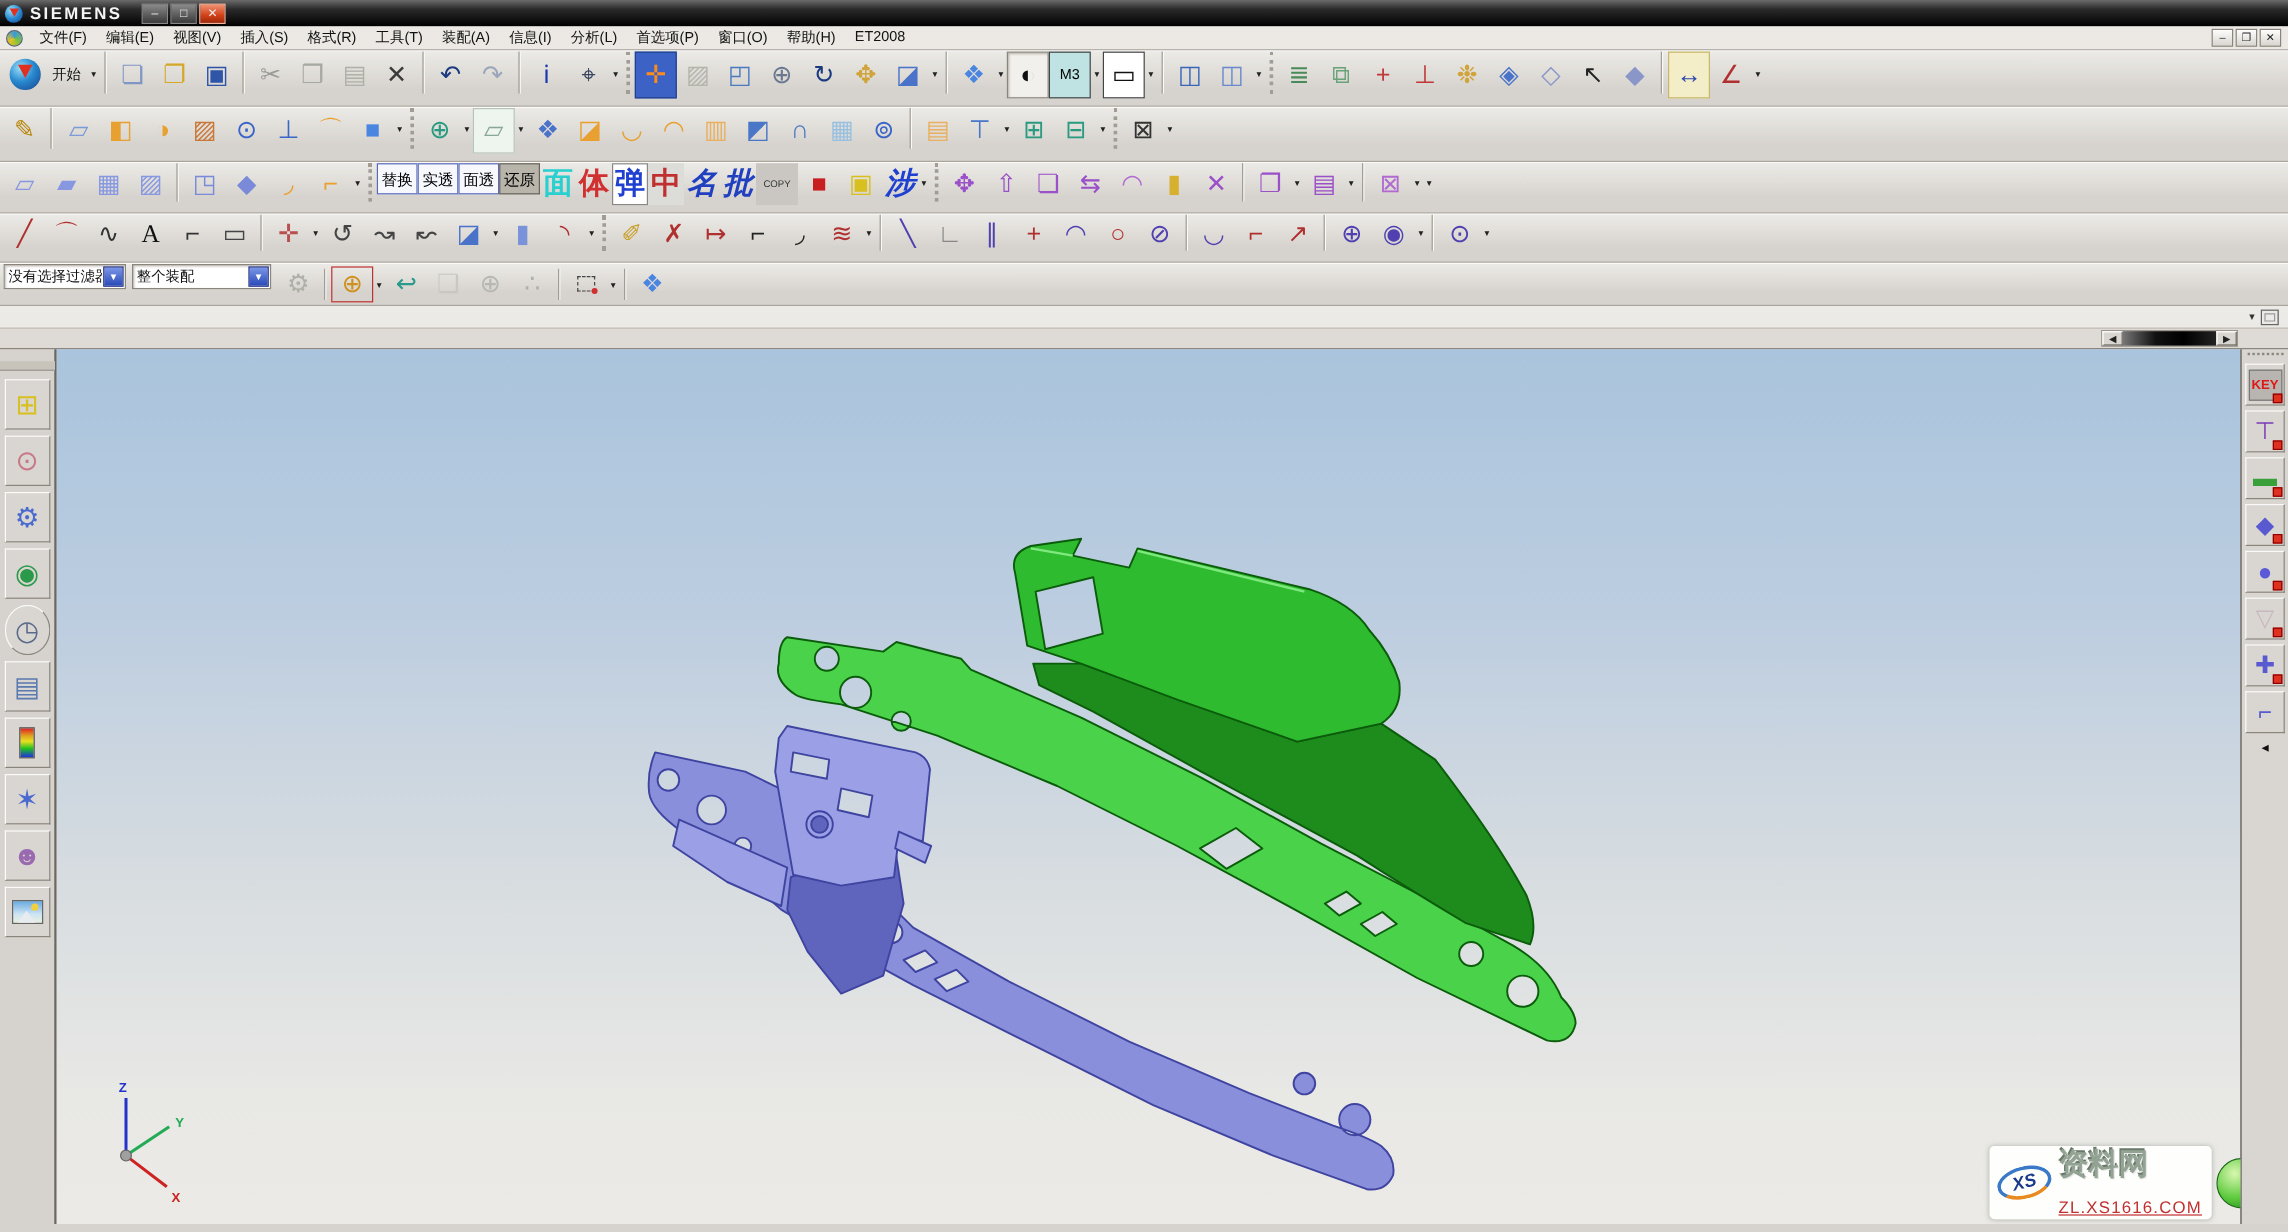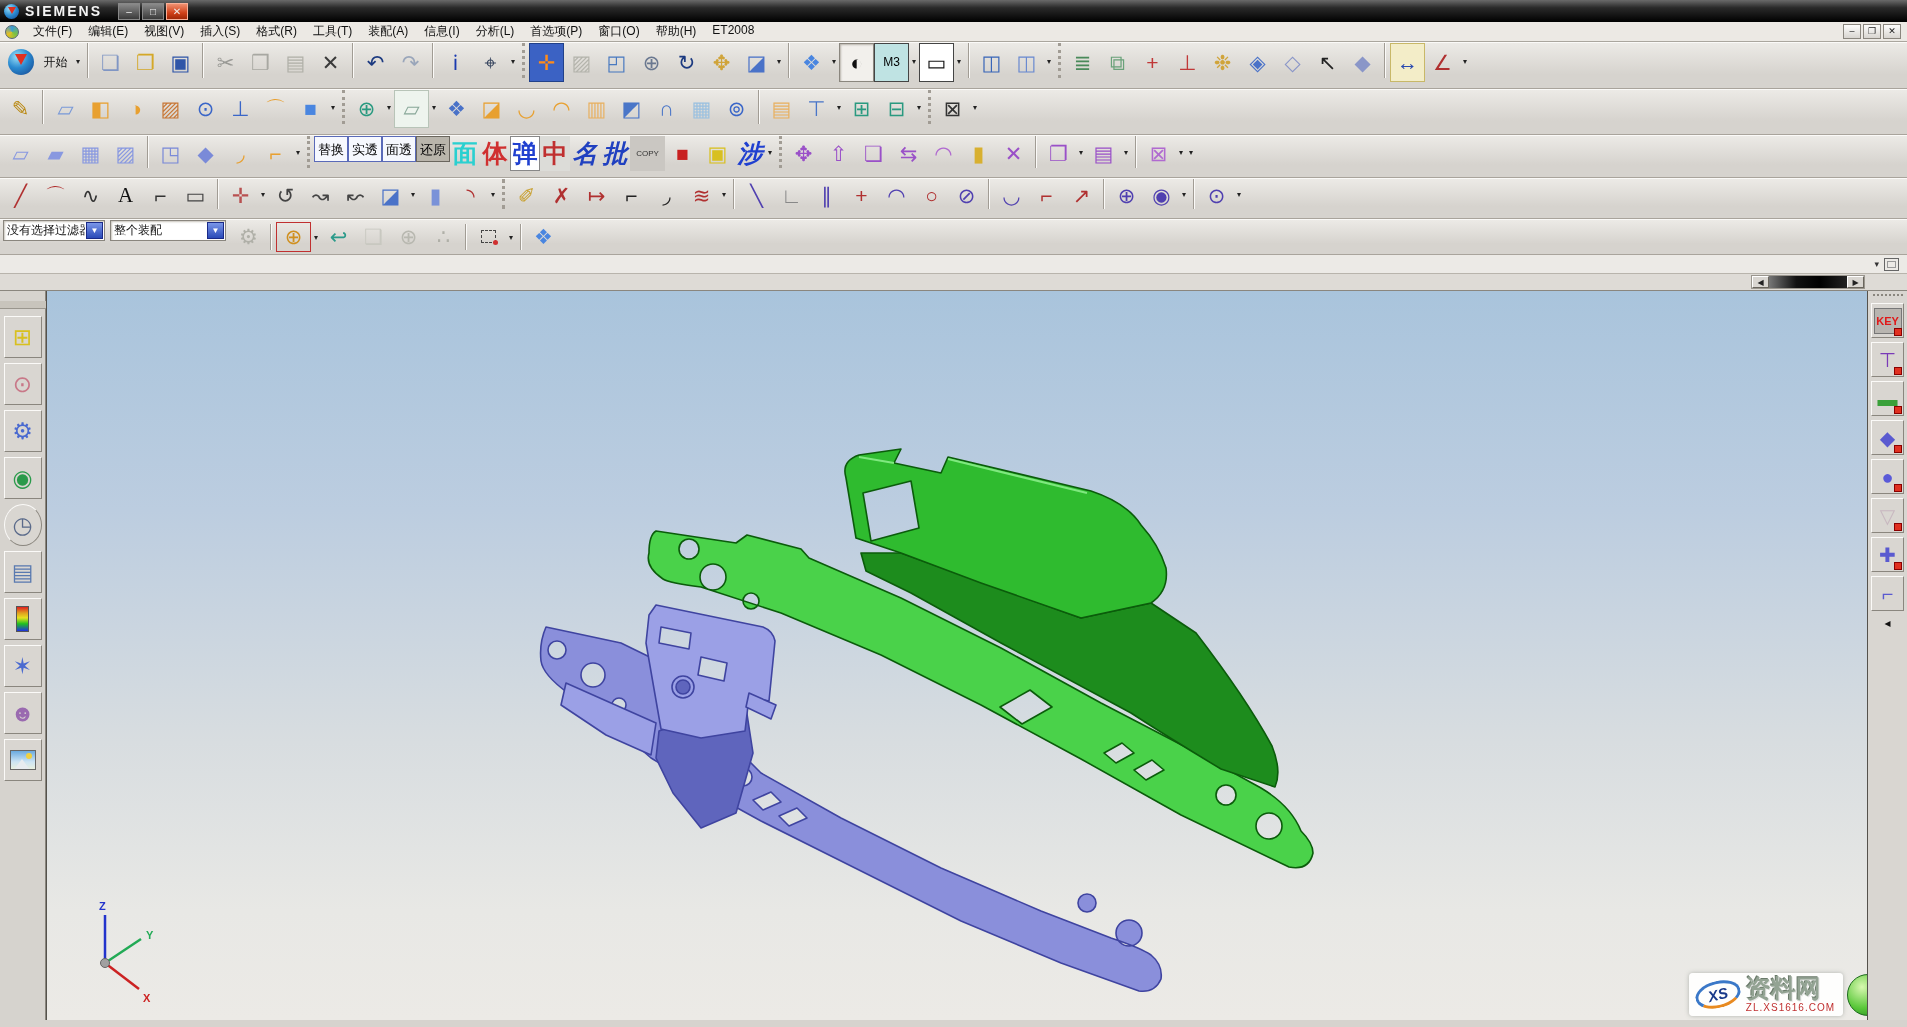--- a/index.html
+++ b/index.html
@@ -110,21 +110,21 @@
 
   
   .watermark{position:absolute;right:0;bottom:4px;display:flex;align-items:center;}
   .wm-card{background:rgba(255,255,255,.92);border-radius:4px;padding:3px 8px 3px 6px;display:flex;align-items:center;gap:5px;
     box-shadow:0 0 4px rgba(120,130,120,.5);}
   .wm-ellipse{width:46px;height:27px;border:3px solid #3a78c8;border-bottom-color:#e88a20;border-radius:50%;
     transform:rotate(-14deg);display:flex;align-items:center;justify-content:center;
     color:#1a3a8a;font-weight:bold;font-style:italic;font-size:15px;}
   .wm-txt{display:flex;flex-direction:column;line-height:1;}
   .wm-title{font-size:25px;font-weight:bold;color:#93a393;text-shadow:1px 1px 0 #e8e8e8,-1px -1px 0 #6a7a6a;}
-  .wm-url{font-size:10px;color:#c03030;letter-spacing:1px;margin-top:2px;}
+  .wm-url{font-size:14px;color:#c03030;letter-spacing:1px;margin-top:16px;text-decoration:underline;}
   .wm-sphere{width:42px;height:42px;border-radius:50%;margin-left:4px;margin-right:-22px;
     background:radial-gradient(circle at 35% 30%,#d8f8b0,#5ac83a 55%,#1a7a1a);border:1px solid #1a6a1a;}
 </style>
 </head>
 <body>
 
 <div class="titlebar">
   <span class="nxwicon"></span>
   <span class="brand">SIEMENS</span>
   <span class="twbox">

